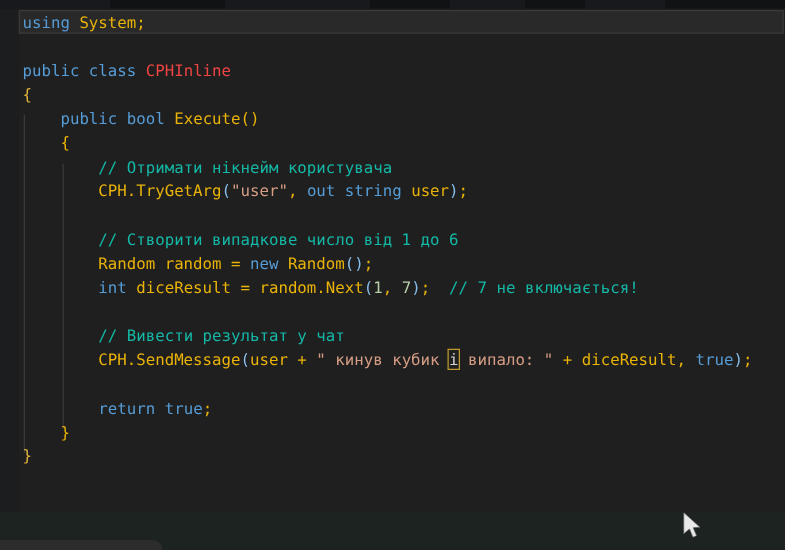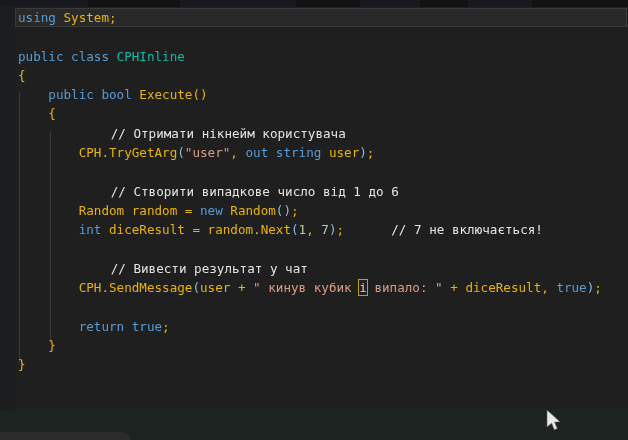--- a/index.html
+++ b/index.html
@@ -12,23 +12,23 @@
   .editor{position:absolute;left:0;top:7px;width:628px;height:402px;background:#1f1f1f;}
   .gutter{position:absolute;left:0;top:0;width:15px;height:402px;background:#1c1d1e;}
   .line-highlight{position:absolute;left:15px;top:1px;width:612px;height:19px;
                   background:#292929;border:1px solid #3a3a3a;box-sizing:border-box;}
   .indent-guide{position:absolute;width:1px;background:#3b3b3b;}
   .code{position:absolute;left:18px;top:1px;font-size:12.6px;line-height:19.3px;
         color:#d8d8d8;white-space:pre;}
   .code-line{height:19.3px;white-space:pre;}
   .tok-kw{color:#569cd6;}
   .tok-pln{color:#eab308;}
-  .tok-typ{color:#14b8a6;}
+  .tok-typ{color:#ef4444;}
   .tok-str{color:#d69d85;}
-  .tok-com{color:#e5e5e5;margin-left:32px;}
+  .tok-com{color:#14b8a6;}
   .tok-num{color:#b5cea8;}
   .tok-gold{color:#e2b33c;}
   .tok-par{color:#86bdea;}
   .tok-box{color:#d4d4d4;outline:1px solid #bf9b30;outline-offset:0px;}
   
   .bottom-strip{position:absolute;left:0;top:409px;width:628px;height:31px;background:#1d2321;}
   .taskbar-corner{position:absolute;left:0;top:432px;width:130px;height:8px;
                   background:#2c2c2c;border-top-right-radius:9px;}
   .cursor{position:absolute;left:546px;top:410px;width:16px;height:24px;}
 </style>

